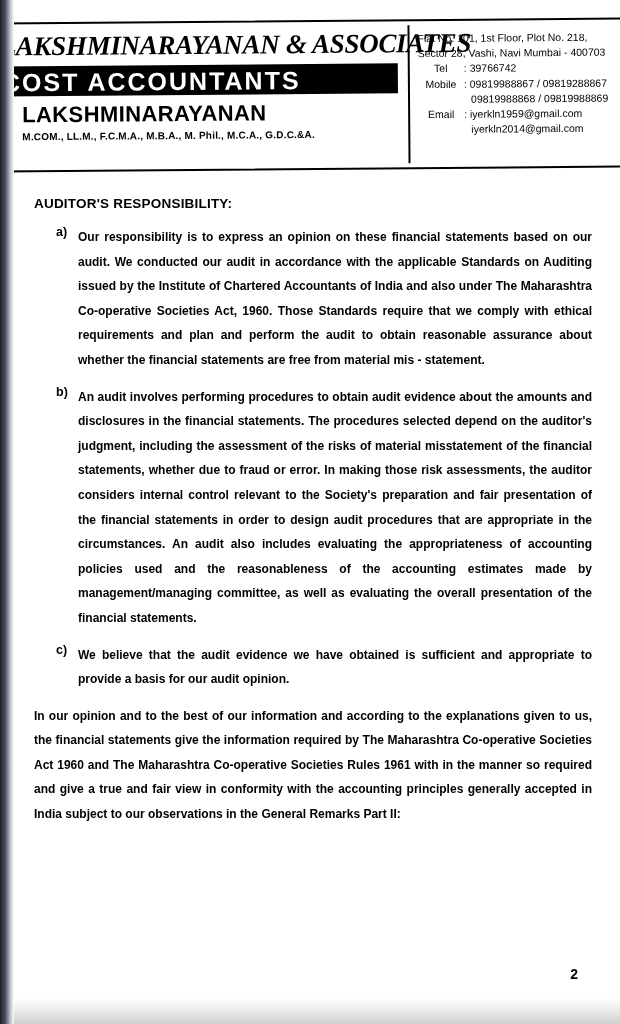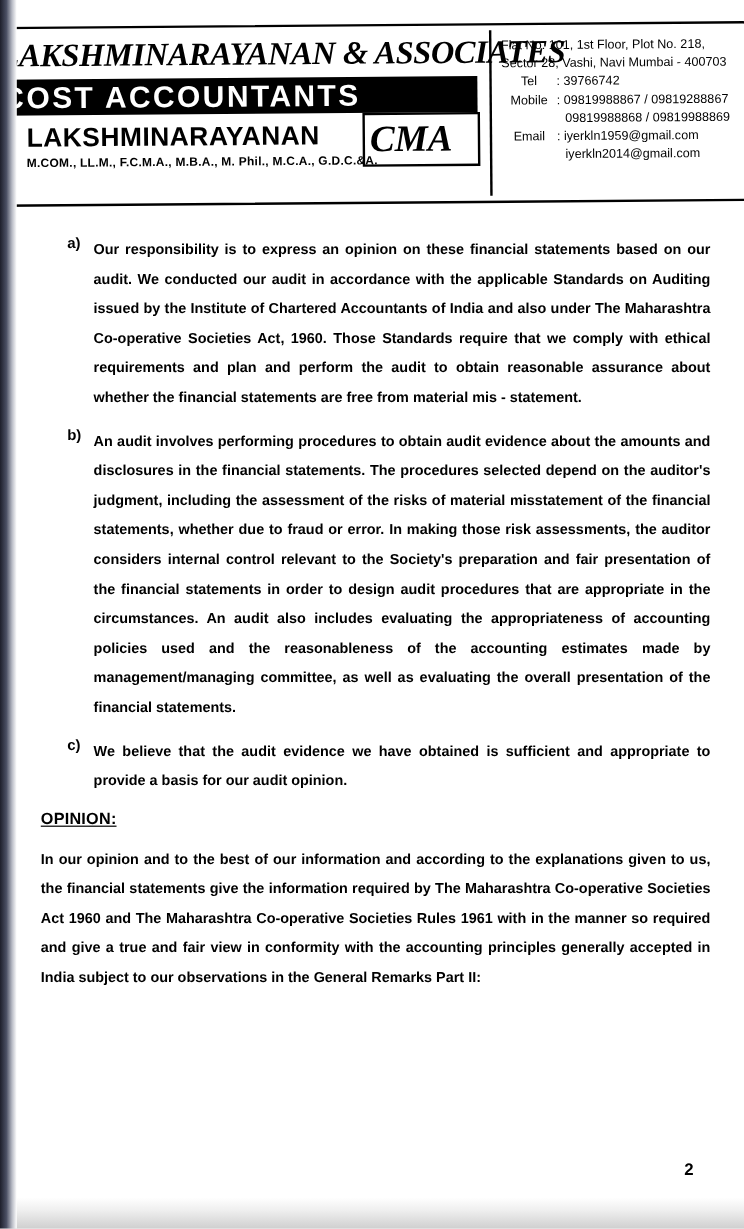--- a/index.html
+++ b/index.html
@@ -231,23 +231,20 @@
 <div class="page">
 
   <div class="letterhead">
     <div class="lh-left">
       <div class="firm-name">LAKSHMINARAYANAN &amp; ASSOCIATES</div>
       <div class="cost-bar">
         <span>COST ACCOUNTANTS</span>
       </div>
       <div class="partner-name">LAKSHMINARAYANAN</div>
       <div class="quals">M.COM., LL.M., F.C.M.A., M.B.A.,  M. Phil., M.C.A., G.D.C.&amp;A.</div>
-      <div class="cma-box">
-        <span>CMA</span>
-      </div>
     </div>
     <div class="lh-divider"></div>
     <div class="lh-right">
       <div class="addr-line">Flat No. 101, 1st Floor, Plot No. 218,</div>
       <div class="addr-line">Sector 28, Vashi, Navi Mumbai - 400703</div>
       <div class="contact-row">
         <span class="contact-label">Tel</span>
         <span class="contact-val">: 39766742</span>
       </div>
       <div class="contact-row">
@@ -258,37 +255,37 @@
       <div class="contact-row">
         <span class="contact-label">Email</span>
         <span class="contact-val">: iyerkln1959@gmail.com</span>
       </div>
       <div class="contact-cont">iyerkln2014@gmail.com</div>
     </div>
   </div>
 
   <div class="content">
 
+    <h2 class="section-head">AUDITOR'S RESPONSIBILITY:</h2>
 
     <ol class="lettered">
       <li>
         <span class="marker">a)</span>
         <p class="para">Our responsibility is to express an opinion on these financial statements based on our audit. We conducted our audit in accordance with the applicable Standards on Auditing issued by the Institute of Chartered Accountants of India and also under The Maharashtra Co-operative Societies Act, 1960. Those Standards require that we comply with ethical requirements and plan and perform the audit to obtain reasonable assurance about whether the financial statements are free from material mis - statement.</p>
       </li>
       <li>
         <span class="marker">b)</span>
         <p class="para">An audit involves performing procedures to obtain audit evidence about the amounts and disclosures in the financial statements. The procedures selected depend on the auditor's judgment, including the assessment of the risks of material misstatement of the financial statements, whether due to fraud or error. In making those risk assessments, the auditor considers internal control relevant to the Society's preparation and fair presentation of the financial statements in order to design audit procedures that are appropriate in the circumstances. An audit also includes evaluating the appropriateness of accounting policies used and the reasonableness of the accounting estimates made by management/managing committee, as well as evaluating the overall presentation of the financial statements.</p>
       </li>
       <li>
         <span class="marker">c)</span>
         <p class="para">We believe that the audit evidence we have obtained is sufficient and appropriate to provide a basis for our audit opinion.</p>
       </li>
     </ol>
 
-    <h2 class="section-head underlined op-head">OPINION:</h2>
 
     <div class="opinion-block">
       <p class="para"><span>In our opinion and to the best of our information and according to the explanations given to us, the financial statements give the information required by The Maharashtra Co-operative Societies Act 1960 and The Maharashtra Co-operative Societies Rules 1961 with in the manner so required and give a true and fair view in conformity with the accounting principles generally accepted in India subject to our observations in the </span><b>General Remarks Part II:</b></p>
     </div>
 
   </div>
 
   <div class="page-number">2</div>
 
 </div>

